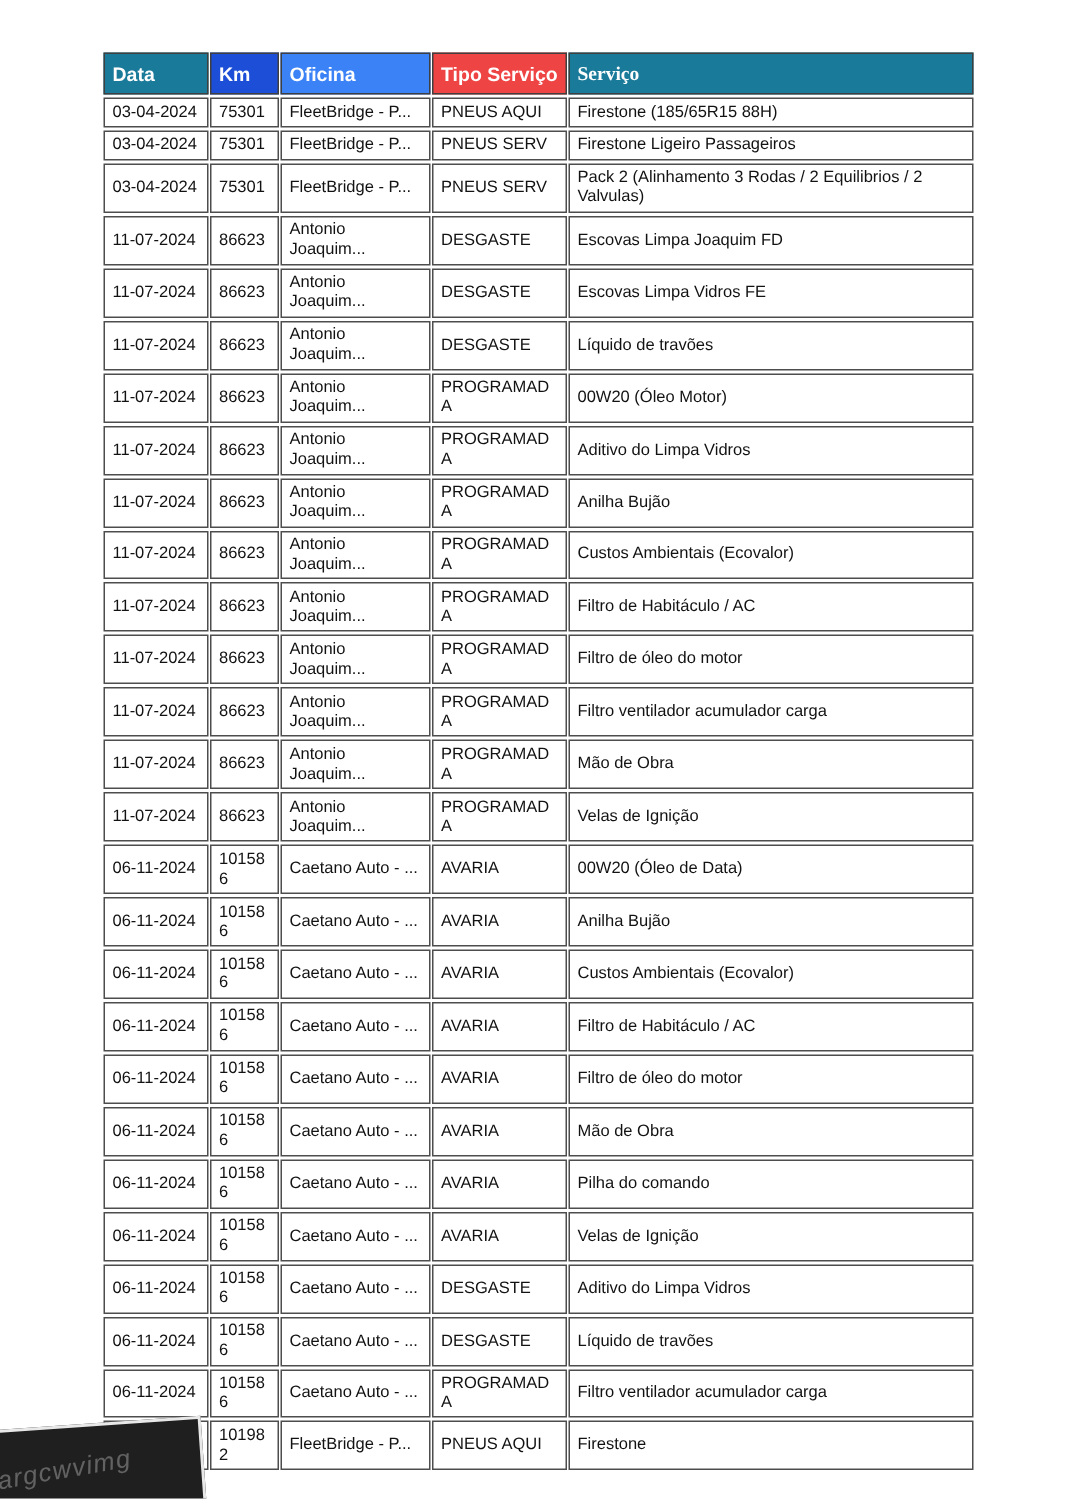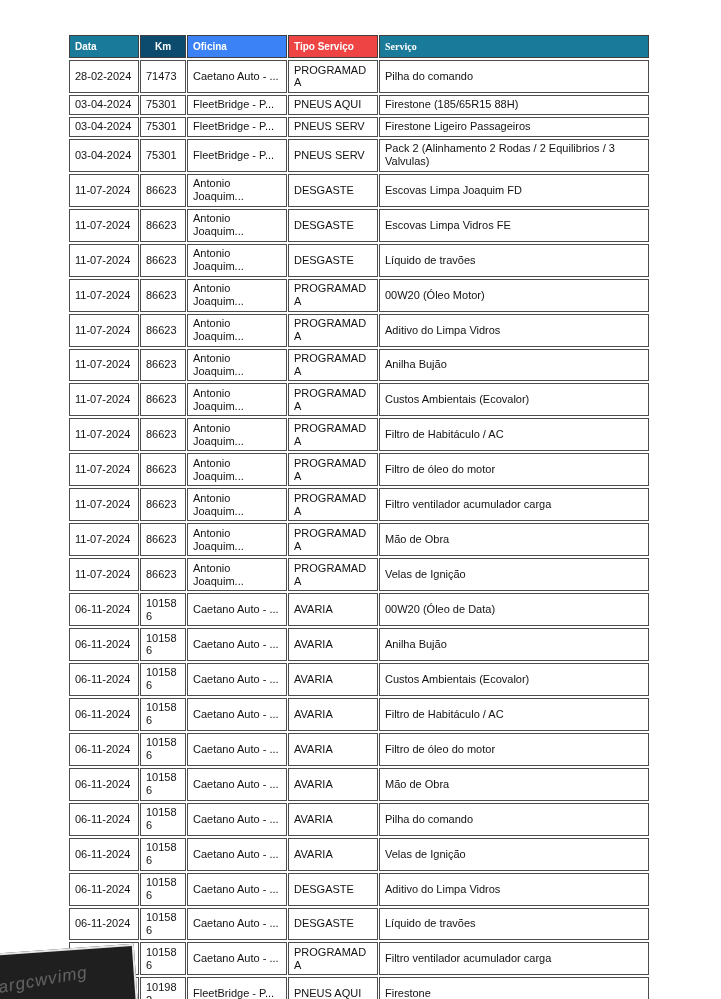--- a/index.html
+++ b/index.html
@@ -23,21 +23,21 @@
     table-layout: fixed;
     width: 100%;
   }
   table.service-table col.c-data { width: 70px; }
   table.service-table col.c-km { width: 46px; }
   table.service-table col.c-oficina { width: 100px; }
   table.service-table col.c-tipo { width: 90px; }
   table.service-table col.c-servico { width: auto; }
   table.service-table th {
     color: #ffffff;
-    font-size: 10px;
+    font-size: 13px;
     font-weight: bold;
     text-align: left;
     padding: 5px 5px;
     border: 1px solid #3f3f3f;
     white-space: nowrap;
     overflow: hidden;
     margin-top: 18px;
   }
   table.service-table td {
     font-size: 11px;
@@ -81,54 +81,47 @@
     <colgroup>
       <col class="c-data">
         <col class="c-km">
         <col class="c-oficina">
         <col class="c-tipo">
         <col class="c-servico">
     </colgroup>
     <thead>
       <tr>
         <th style="background: rgb(26, 122, 153);">Data</th>
-        <th style="background: #0c4a6e; text-align: center;">Km</th>
+        <th style="background: #1d4ed8;">Km</th>
         <th style="background: #3b82f6;">Oficina</th>
         <th style="background: #ef4444;">Tipo Serviço</th>
         <th style="background: rgb(26, 122, 153); font-family: Liberation Serif, serif;">Serviço</th>
       </tr>
     </thead>
     <tbody>
         <tr>
-          <td>28-02-2024</td>
-          <td>71473</td>
-          <td>Caetano Auto - ...</td>
-          <td>PROGRAMADA</td>
-          <td>Pilha do comando</td>
-        </tr>
-        <tr>
           <td>03-04-2024</td>
           <td>75301</td>
           <td>FleetBridge - P...</td>
           <td>PNEUS AQUI</td>
           <td>Firestone (185/65R15 88H)</td>
         </tr>
         <tr>
           <td>03-04-2024</td>
           <td>75301</td>
           <td>FleetBridge - P...</td>
           <td>PNEUS SERV</td>
           <td>Firestone Ligeiro Passageiros</td>
         </tr>
         <tr>
           <td>03-04-2024</td>
           <td>75301</td>
           <td>FleetBridge - P...</td>
           <td>PNEUS SERV</td>
-          <td>Pack 2 (Alinhamento 2 Rodas / 2 Equilibrios / 3 Valvulas)</td>
+          <td>Pack 2 (Alinhamento 3 Rodas / 2 Equilibrios / 2 Valvulas)</td>
         </tr>
         <tr>
           <td>11-07-2024</td>
           <td>86623</td>
           <td>Antonio Joaquim...</td>
           <td>DESGASTE</td>
           <td>Escovas Limpa Joaquim FD</td>
         </tr>
         <tr>
           <td>11-07-2024</td>

